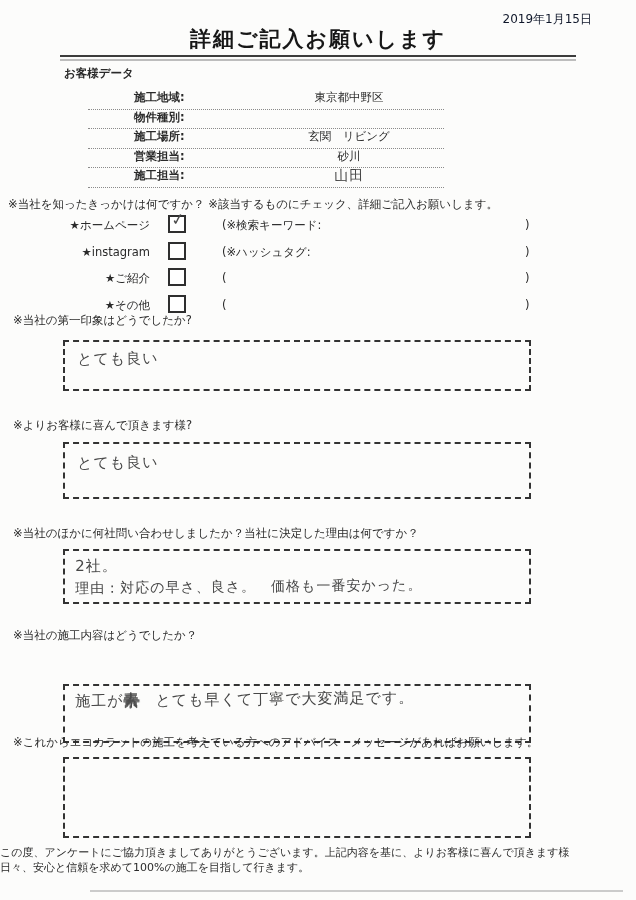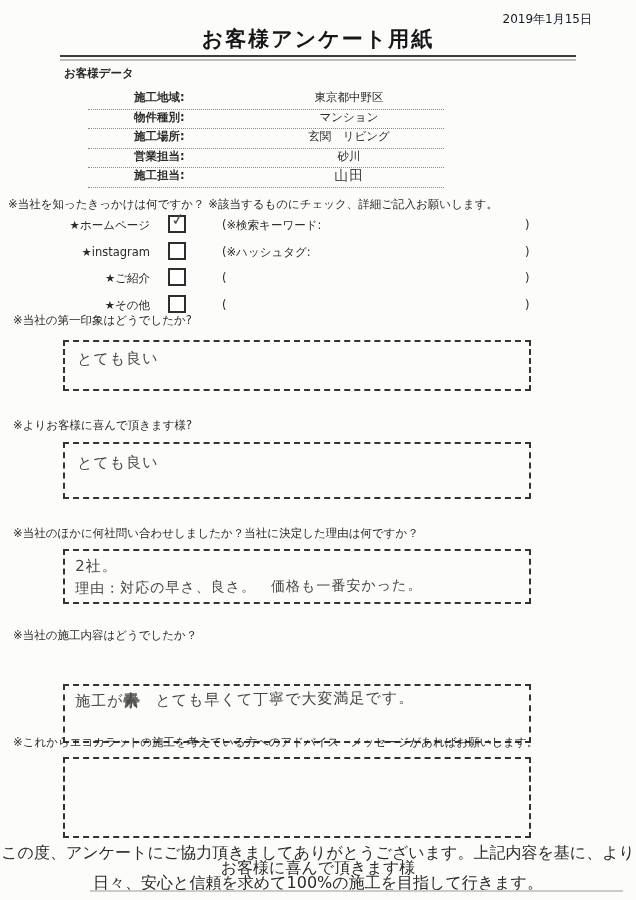--- a/index.html
+++ b/index.html
@@ -34,40 +34,39 @@
   .checkbox{position:absolute;left:168px;top:3px;width:14px;height:14px;border:2px solid #2e2e2e;background:#fff;}
   .checkmark{position:absolute;left:0px;top:-6px;font-size:16px;color:#4a4a4a;transform:rotate(-8deg);}
   .option-open{position:absolute;left:222px;top:6px;font-size:11.5px;white-space:nowrap;}
   .option-close{position:absolute;left:525px;top:6px;font-size:11.5px;}
   
   .q-label{position:absolute;left:13px;font-size:11.5px;white-space:nowrap;}
   .answer-box{position:absolute;left:63px;width:468px;border:2px dashed #333;background:transparent;box-sizing:border-box;}
   .ans-line{margin:0 0 4px 0;}
   .scribble{text-decoration:line-through;text-shadow:0 1px 0 #565656,0 -1px 0 #565656;}
   
-  #footer{top:845px;left:0;right:0;text-align:center;font-size:16px;line-height:15px;}
+  #footer{top:845px;left:0;right:0;font-size:11px;line-height:15px;}
   #bottom-line{top:890px;left:90px;width:533px;height:2px;background:#cbcbcb;}
 </style>
 </head>
 <body>
 
 <div class="abs" id="date">2019年1月15日</div>
-<div class="abs" id="title">お客様アンケート用紙</div>
+<div class="abs" id="title">詳細ご記入お願いします</div>
 <div class="abs" id="title-rule"></div>
 
 <div class="abs" id="cust-heading">お客様データ</div>
 
 <div class="abs" id="data-table">
   <div class="data-row">
     <span class="data-label">施工地域:</span>
     <span class="data-value">東京都中野区</span>
   </div>
   <div class="data-row">
     <span class="data-label">物件種別:</span>
-    <span class="data-value">マンション</span>
   </div>
   <div class="data-row">
     <span class="data-label">施工場所:</span>
     <span class="data-value">玄関　リビング</span>
   </div>
   <div class="data-row">
     <span class="data-label">営業担当:</span>
     <span class="data-value">砂川</span>
   </div>
   <div class="data-row">

